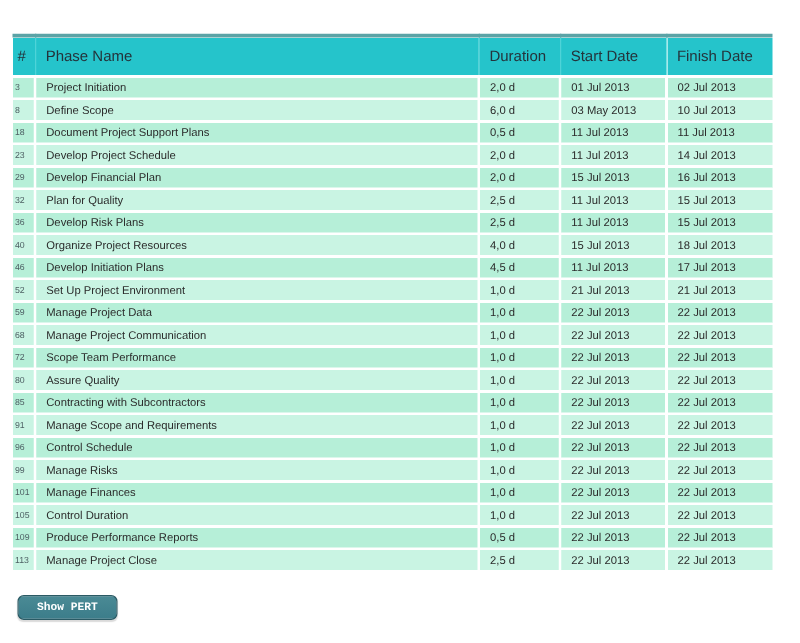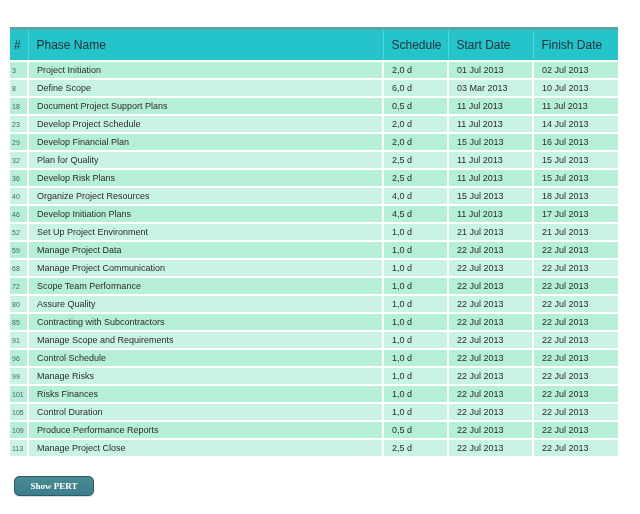--- a/index.html
+++ b/index.html
@@ -62,21 +62,21 @@
   button.show-pert {
     position: absolute;
     left: 14px;
     top: 476px;
     width: 80px;
     height: 20px;
     background: linear-gradient(to bottom, #4A8A95, var(--button-bg, #3C7D8A));
     border: 1px solid var(--button-border, #2A5A64);
     border-radius: 5px;
     color: var(--button-text, #FFFFFF);
-    font-family: Liberation Serif, serif;
+    font-family: Liberation Mono, monospace;
     font-size: 9px;
     font-weight: bold;
     cursor: pointer;
     padding: 0;
     box-shadow: 0 1px 1px rgba(0,0,0,0.15);
   }
 </style>
 </head>
 <body>
 
@@ -87,39 +87,39 @@
       <col class="c-num">
         <col class="c-phase">
         <col class="c-dur">
         <col class="c-start">
         <col class="c-finish">
     </colgroup>
     <thead>
       <tr>
         <th>#</th>
         <th>Phase Name</th>
-        <th>Schedule</th>
+        <th>Duration</th>
         <th>Start Date</th>
         <th>Finish Date</th>
       </tr>
     </thead>
     <tbody id="table-body">
   <tr>
     <td class="col-num">3</td>
     <td class="col-phase">Project Initiation</td>
     <td class="col-duration">2,0 d</td>
     <td class="col-start">01 Jul 2013</td>
     <td class="col-finish">02 Jul 2013</td>
   </tr>
 
   <tr>
     <td class="col-num">8</td>
     <td class="col-phase">Define Scope</td>
     <td class="col-duration">6,0 d</td>
-    <td class="col-start">03 Mar 2013</td>
+    <td class="col-start">03 May 2013</td>
     <td class="col-finish">10 Jul 2013</td>
   </tr>
 
   <tr>
     <td class="col-num">18</td>
     <td class="col-phase">Document Project Support Plans</td>
     <td class="col-duration">0,5 d</td>
     <td class="col-start">11 Jul 2013</td>
     <td class="col-finish">11 Jul 2013</td>
   </tr>
@@ -239,21 +239,21 @@
   <tr>
     <td class="col-num">99</td>
     <td class="col-phase">Manage Risks</td>
     <td class="col-duration">1,0 d</td>
     <td class="col-start">22 Jul 2013</td>
     <td class="col-finish">22 Jul 2013</td>
   </tr>
 
   <tr>
     <td class="col-num">101</td>
-    <td class="col-phase">Risks Finances</td>
+    <td class="col-phase">Manage Finances</td>
     <td class="col-duration">1,0 d</td>
     <td class="col-start">22 Jul 2013</td>
     <td class="col-finish">22 Jul 2013</td>
   </tr>
 
   <tr>
     <td class="col-num">105</td>
     <td class="col-phase">Control Duration</td>
     <td class="col-duration">1,0 d</td>
     <td class="col-start">22 Jul 2013</td>

